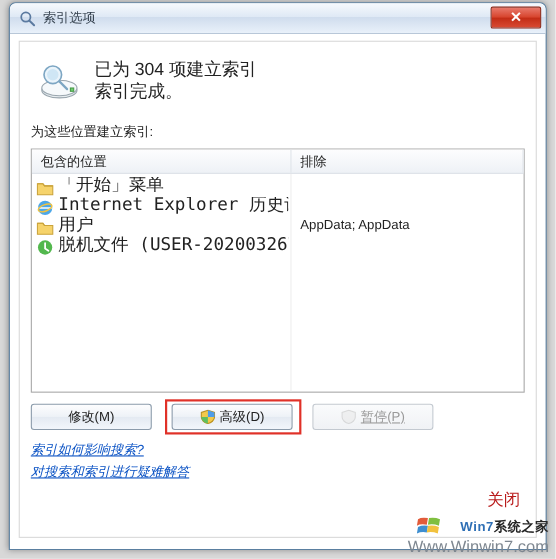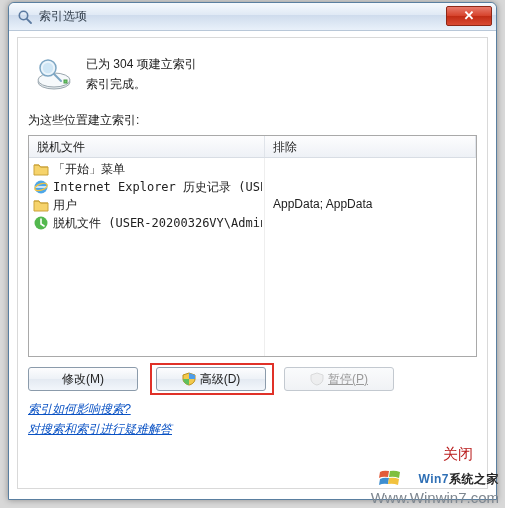--- a/index.html
+++ b/index.html
@@ -41,34 +41,34 @@
   margin-top:-2px;
 }
 .client {
   position:absolute; left:8px; top:34px; right:8px; bottom:10px;
   border:1px solid #d9d9d9;
   background:#fff;
   padding: 8px 10px 12px 10px;
 }
 .statusrow { display:flex; gap:12px; align-items:flex-start; margin:6px 0 18px 6px;}
 .drive-icon { width:40px; height:34px; margin-top:6px; }
-.statustext { line-height:20px; font-size:12px; color:#222; padding-top:2px;}
+.statustext { line-height:20px; font-size:16px; color:#222; padding-top:2px;}
 .sect-label { margin: 6px 0 6px 0; color:#222;}
 .listbox {
   border:1px solid #a9a9a9; height:222px; background:#fff;
   display:flex; flex-direction:column;
 }
 .listhead { display:flex; height:22px; background:linear-gradient(#fdfdfe,#eef1f6); border-bottom:1px solid #d8dde4;}
 .listhead .col { padding:3px 8px; font-size:12px; color:#222; border-right:1px solid #e0e4ea;}
 .col-inc { width:236px;}
 .col-exc { flex:1;}
 .listbody { flex:1; display:flex; overflow:hidden;}
 .col-left { width:236px; border-right:1px solid #eee; padding:3px 2px; overflow:hidden;}
 .col-right { flex:1; padding:3px 8px; color:#222;}
-.item { display:flex; align-items:flex-start; gap:4px; height:18px; padding:0 2px; font-family: SimSun, monospace; font-size:12px; color:#222; white-space:nowrap; overflow:hidden;}
+.item { display:flex; align-items:flex-end; gap:4px; height:18px; padding:0 2px; font-family: SimSun, monospace; font-size:16px; color:#222; white-space:nowrap; overflow:hidden;}
 .item .ficon { width:16px; height:16px; flex-shrink:0;}
 .btnrow { display:flex; gap:18px; margin-top:10px; align-items:flex-start;}
 .btn {
   width:110px; height:24px;
   background: linear-gradient(#fdfdfe,#eef2f7 48%,#e4eaf2 52%,#f2f6fb);
   border:1px solid #8b9bab; border-radius:3px;
   display:flex; align-items:center; justify-content:center; gap:4px;
   font-size:12px; color:#222;
 }
 .btn.disabled { color:#9a9a9a; border-color:#c3c9d0; background:linear-gradient(#fafbfc,#f0f2f5);text-decoration:underline;}
@@ -128,21 +128,21 @@
       <div class="statustext">
         <div>已为 304 项建立索引</div>
         <div>索引完成。</div>
       </div>
     </div>
 
     <div class="sect-label">为这些位置建立索引:</div>
 
     <div class="listbox">
       <div class="listhead">
-        <div class="col col-inc">脱机文件</div>
+        <div class="col col-inc">包含的位置</div>
         <div class="col col-exc">排除</div>
       </div>
       <div class="listbody">
         <div class="col-left" id="inc-col">
             <div class="item">
               <span class="ficon"><svg viewBox="0 0 16 16">
                   <path d="M1 4h5l1.5 2H15v8H1z" fill="#f6d36b" stroke="#caa33a"></path>
                   <path d="M1 4h5l1.5 2H15" fill="none" stroke="#caa33a"></path>
                 </svg></span>
               <span>「开始」菜单</span>

